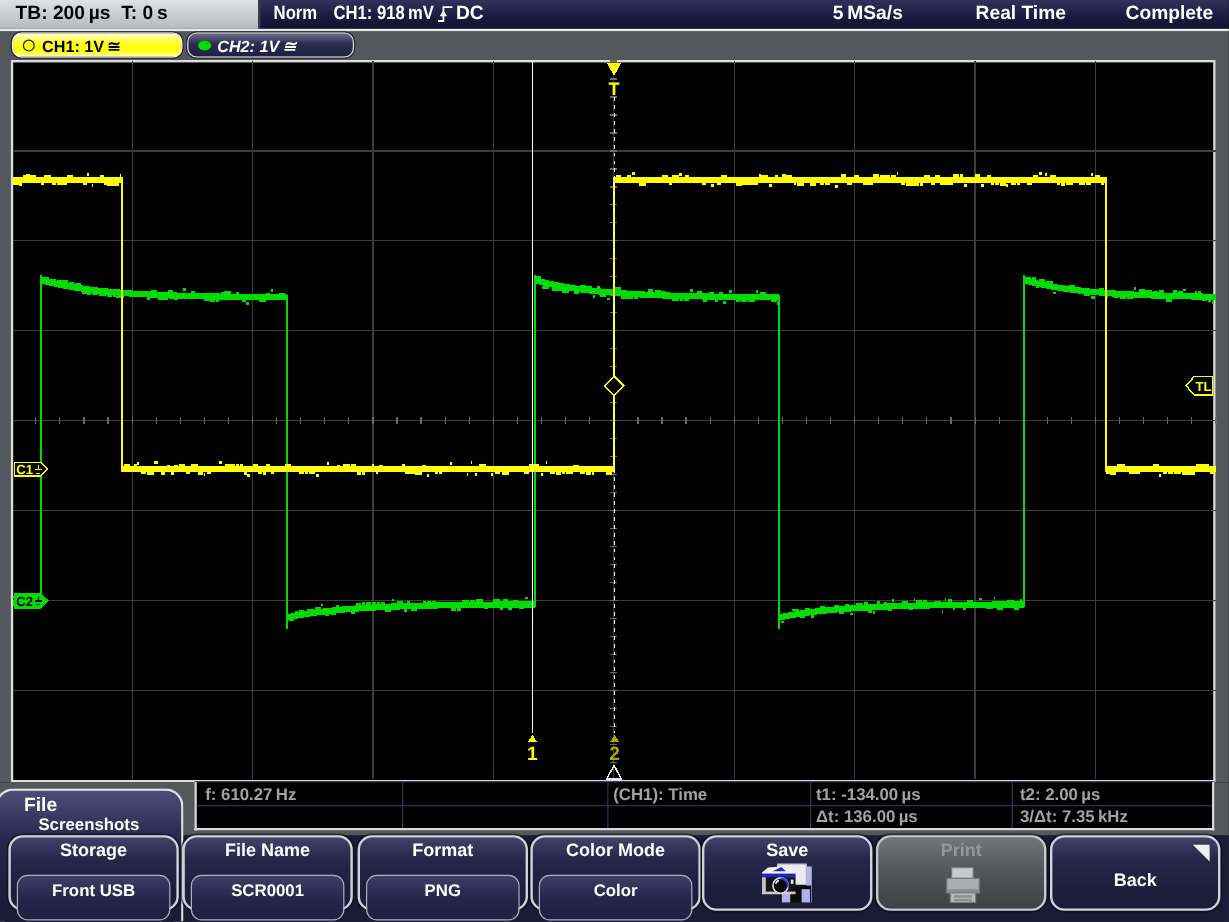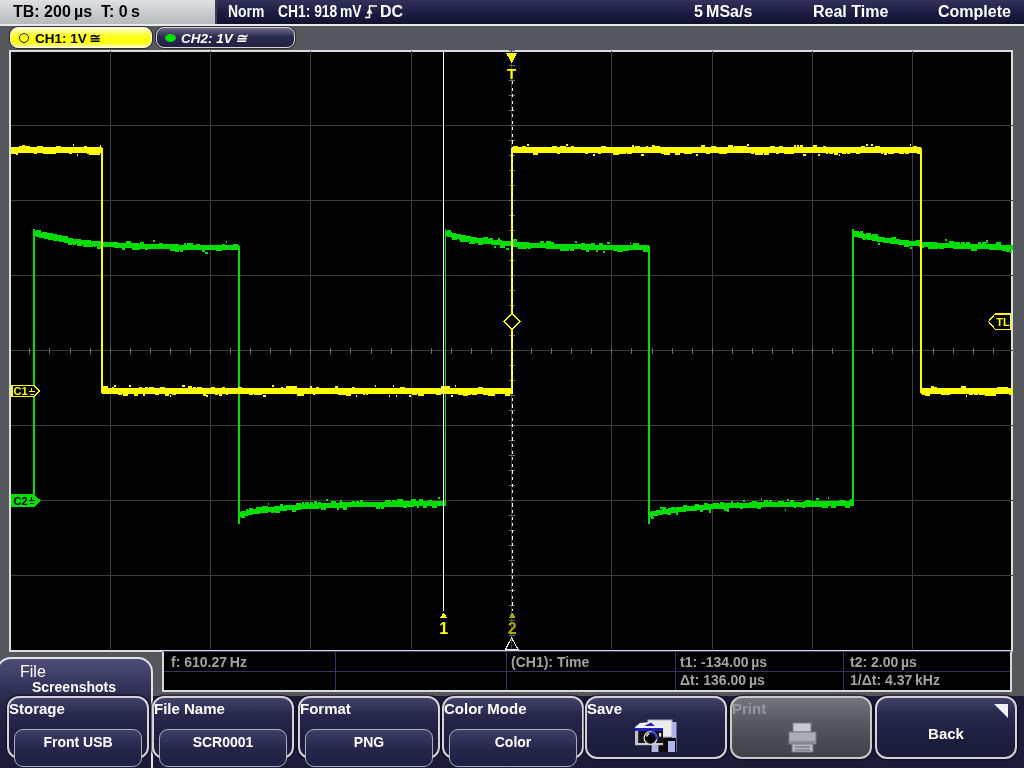--- a/index.html
+++ b/index.html
@@ -47,27 +47,27 @@
   background:#000; border-left:2px solid #d8d8dc; border-bottom:2px solid #d8d8dc;
   border-right:2px solid #d8d8dc; border-top:1px solid #3c3c6e; }
 #readout .vline { position:absolute; top:0; width:1px; height:100%; background:#34345e; }
 #readout .hline { position:absolute; left:0; top:19px; width:100%; height:1px; background:#34345e; }
 .ry { position:absolute; font-size:14px; font-weight:bold; color:#a3a3a3;
   line-height:14px; white-space:pre; }
 
 #filetab { position:absolute; left:-4px; top:657px; width:157px; height:111px;
   border:2px solid #e2e2e6; border-bottom:none; border-radius:15px 15px 0 0;
   background:linear-gradient(#4d4d78,#27274b 38%,#1d1d3c 75%,#1b1b37); color:#fff; }
-#filetab .t1 { position:absolute; left:22px; top:4px; font-size:16px; font-weight:normal; }
+#filetab .t1 { position:absolute; left:22px; top:4px; font-size:16px; font-weight:bold; }
 #filetab .t2 { position:absolute; left:34px; top:20px; font-size:14px; font-weight:bold; }
 
 .btn { position:absolute; top:696px; width:142px; height:63px; border-radius:12px;
   border:2px solid #d2d2da; box-shadow:0 0 0 1.5px rgba(10,10,20,0.55);
   background:linear-gradient(#42426a 0%,#27274b 30%,#1d1d3d 72%,#1c1c3a); color:#fff; }
-.blabel { position:absolute; left:0; top:2px; width:100%; 
+.blabel { position:absolute; left:0; top:2px; width:100%; text-align:center;
   font-size:15px; font-weight:bold; }
 .bval { position:absolute; left:5px; right:5px; top:31px; height:38px;
   border:1.5px solid #aeaec2; border-radius:9px; text-align:center;
   font-size:14px; font-weight:bold; line-height:25px;
   background:linear-gradient(#3e3e66,#25254a 55%,#1f1f43); }
 .btn.disabled { background:linear-gradient(#72767a,#54585c 45%,#3e4246);
   border-color:#c6cace; }
 .btn.disabled .blabel { color:#94989c; }
 .btn.back .backlabel { position:absolute; left:0; top:27px; width:100%; text-align:center;
   font-size:15px; font-weight:bold; }
@@ -105,21 +105,21 @@
     <div class="vline" style="left:171px"></div>
     <div class="vline" style="left:342px"></div>
     <div class="vline" style="left:511px"></div>
     <div class="vline" style="left:679px"></div>
     <div class="hline"></div>
     <span class="ry" style="left:7px;top:3px">f: 610.27 Hz</span>
     <span class="ry" style="left:347px;top:3px">(CH1): Time</span>
     <span class="ry" style="left:516px;top:3px">t1: -134.00 µs</span>
     <span class="ry" style="left:686px;top:3px">t2: 2.00 µs</span>
     <span class="ry" style="left:516px;top:21px">Δt: 136.00 µs</span>
-    <span class="ry" style="left:686px;top:21px">1/Δt: 4.37 kHz</span>
+    <span class="ry" style="left:686px;top:21px">3/Δt: 7.35 kHz</span>
   </div>
   <div id="filetab">
       <span class="t1">File</span>
       <span class="t2">Screenshots</span>
     </div>
   <div class="btn " style="left:7px">
       <div class="blabel">Storage</div>
       <div class="bval">Front USB</div>
     </div>
     <div class="btn " style="left:152px">

